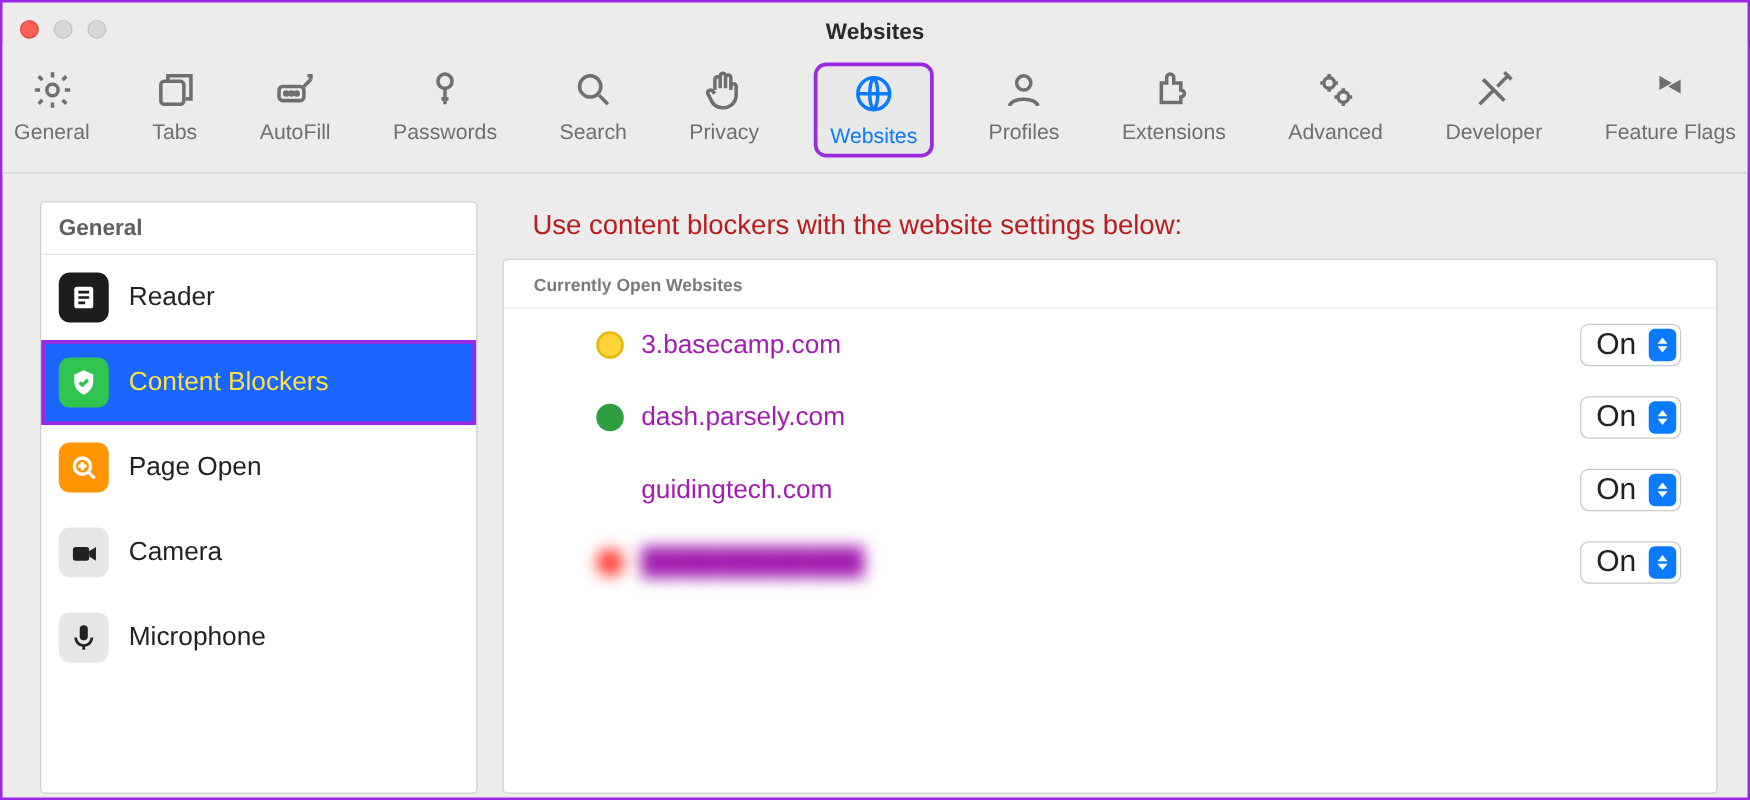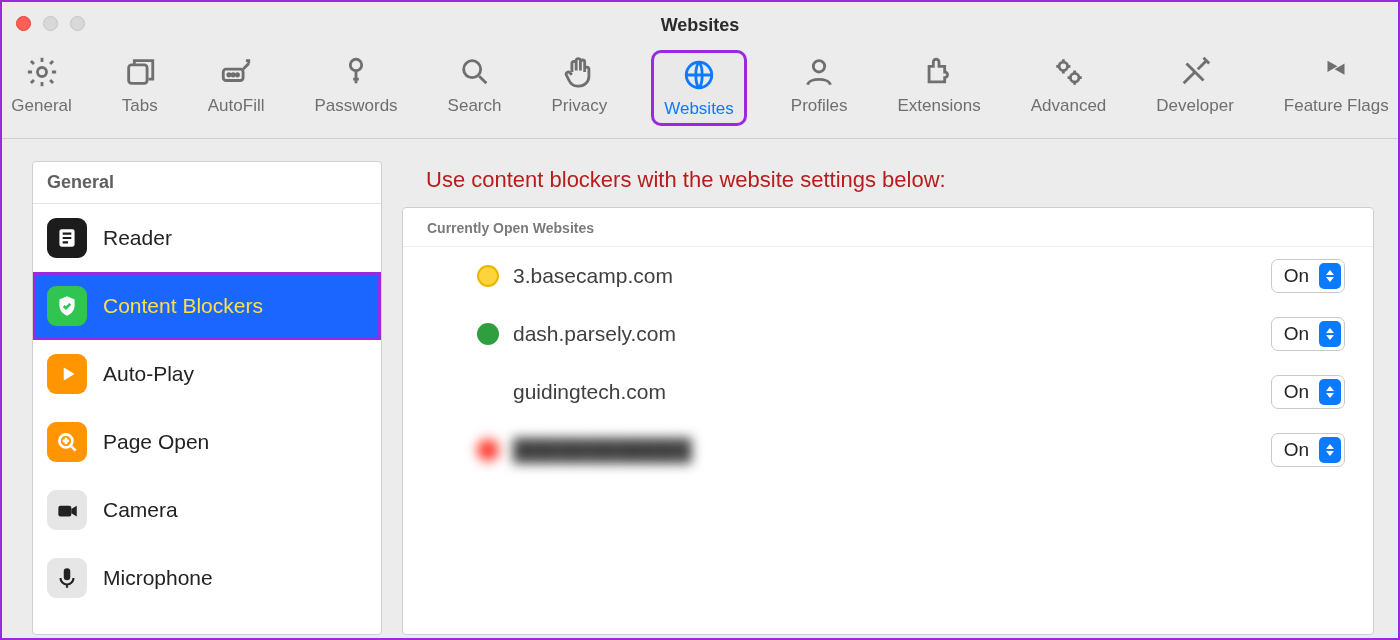--- a/index.html
+++ b/index.html
@@ -57,26 +57,26 @@
   .sb-item.selected { background:#1a66ff; color:#fde047; }
   .sb-item.selected.highlight { outline:3px solid #9a29e0; outline-offset:-3px; }
   .sb-icon { width:40px; height:40px; border-radius:9px; display:flex; align-items:center; justify-content:center; flex-shrink:0; }
   .sb-icon svg { width:26px; height:26px; }
 
   .main { flex:1; display:flex; flex-direction:column; }
   .main-heading { font-size:22px; color:#b91c1c; padding:6px 0 14px 24px; }
   .panel { background:#fff; border:1px solid #cfcfcf; border-radius:4px; flex:1; overflow:hidden; }
   .panel-head { font-size:14px; font-weight:600; color:#7a7a7a; padding:12px 24px 10px 24px; border-bottom:1px solid #eee; }
   .site-row { display:flex; align-items:center; justify-content:space-between; padding:12px 28px 12px 28px; }
-  .site-left { display:flex; align-items:center; gap:14px; font-size:21px; color:#404040;padding-left:46px; }
+  .site-left { display:flex; align-items:center; gap:14px; font-size:21px; color:#a21caf;padding-left:46px; }
   .favicon { width:22px; height:22px; border-radius:50%; display:inline-block; }
   .blurred .site-left { filter: blur(6px); }
   .select {
     display:inline-flex; align-items:center; background:#fff; border:1px solid #c9c9c9;
-    border-radius:7px; height:34px; padding:0 3px 0 12px; font-size:19px; color:#222; gap:10px;
+    border-radius:7px; height:34px; padding:0 3px 0 12px; font-size:24px; color:#222; gap:10px;
   }
   .select .arrows {
     width:22px; height:26px; background:#0a7aff; border-radius:5px;
     display:flex; flex-direction:column; align-items:center; justify-content:center;
   }
   .select .arrows::before, .select .arrows::after {
     content:""; width:0; height:0; border-left:4px solid transparent; border-right:4px solid transparent;
   }
   .select .arrows::before { border-bottom:5px solid #fff; margin-bottom:2px; }
   .select .arrows::after  { border-top:5px solid #fff; }
@@ -222,28 +222,20 @@
     <div class="sb-item selected highlight">
       <span class="sb-icon" style="background:#30c451">
         <svg viewBox="0 0 24 24">
             <path d="M12 3l7 3v5c0 5-3 8-7 10-4-2-7-5-7-10V6z" fill="#fff"></path>
             <path d="M9 12l2 2 4-4" stroke="#30c451" stroke-width="2.5" fill="none"></path>
           </svg>
       </span>
       <span>Content Blockers</span>
     </div>
 
-    <div class="sb-item">
-      <span class="sb-icon" style="background:#ff9500">
-        <svg viewBox="0 0 24 24">
-            <polygon points="9,6 19,12 9,18" fill="#fff"></polygon>
-          </svg>
-      </span>
-      <span>Auto-Play</span>
-    </div>
 
     <div class="sb-item">
       <span class="sb-icon" style="background:#ff9500">
         <svg viewBox="0 0 24 24" stroke="#fff" stroke-width="2.5" fill="none">
             <circle cx="11" cy="11" r="6"></circle>
             <line x1="16" y1="16" x2="20" y2="20"></line>
             <line x1="8" y1="11" x2="14" y2="11"></line>
             <line x1="11" y1="8" x2="11" y2="14"></line>
           </svg>
       </span>

